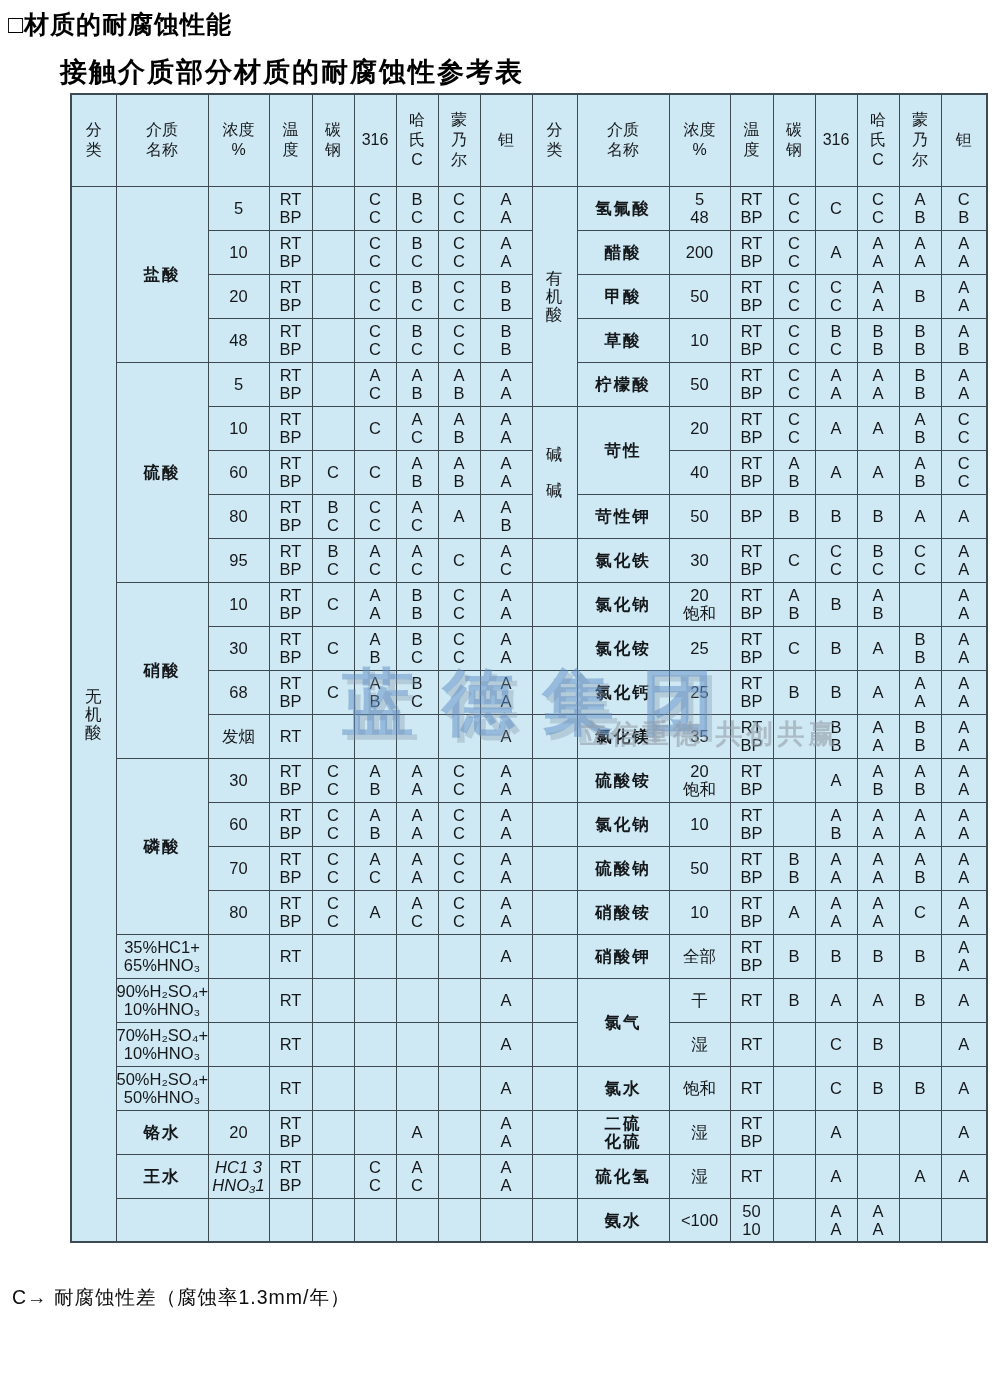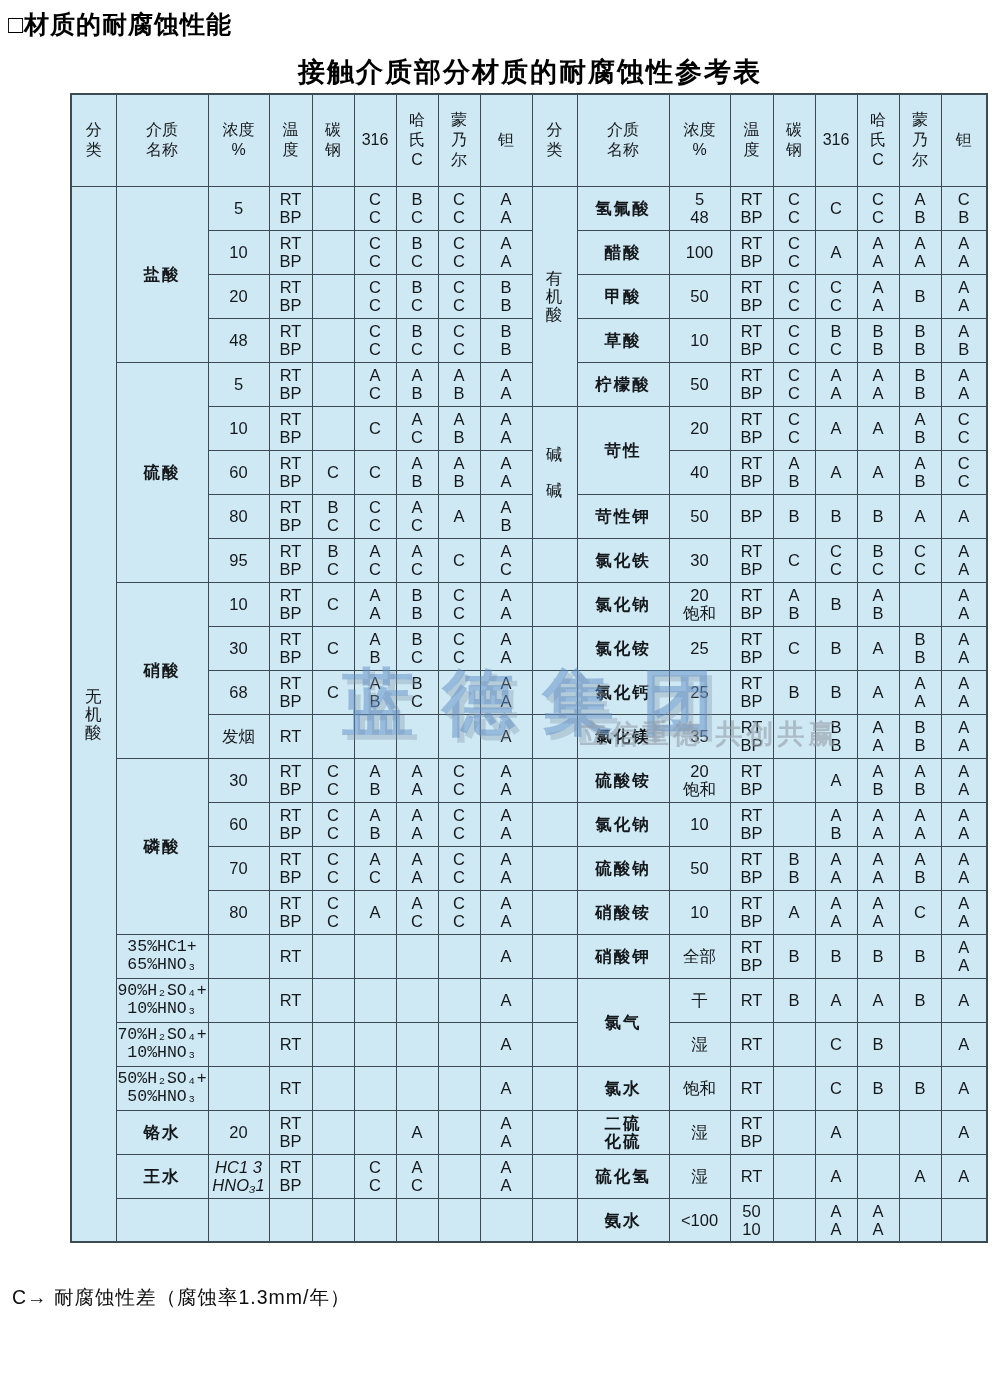--- a/index.html
+++ b/index.html
@@ -6,39 +6,39 @@
   body{
     width:1000px;height:1397px;position:relative;background:#ffffff;
     font-family:"Liberation Sans","DejaVu Sans",sans-serif;color:#111;
     overflow:hidden;
   }
   .heading{
     position:absolute;left:8px;top:8px;font-size:25px;font-weight:bold;
     letter-spacing:1px;color:#000;
   }
   .title{
-    position:absolute;left:60px;top:54px;width:940px;text-align:center;
+    position:absolute;left:60px;top:54px;width:940px;
     font-size:27px;font-weight:bold;letter-spacing:2px;color:#000;
   }
   table.main{
     position:absolute;left:70px;top:93px;width:916px;
     border-collapse:collapse;table-layout:fixed;
     border:2px solid #3e4a52;
   }
   table.main th,table.main td{
     border:1px solid #3e4a52;background:#cfe9f4;
     text-align:center;vertical-align:middle;padding:0;
     white-space:pre-line;font-size:16.5px;line-height:1.1;color:#15181b;
   }
   table.main thead tr{height:92px;}
   table.main tbody tr{height:44px;}
   table.main th{font-weight:400;font-size:16px;line-height:1.25;}
   td.cat{font-size:17px;line-height:1.3;letter-spacing:1px;}
   td.name{font-size:16px;letter-spacing:2px;font-weight:bold;}
-  td.small{font-size:12.5px;text-align:left;padding-left:3px;line-height:1.25;letter-spacing:0;font-family:Liberation Mono, monospace;}
+  td.small{font-size:12.5px;text-align:left;padding-left:3px;line-height:1.25;letter-spacing:0;}
   td.small2{font-size:14px;line-height:1.2;letter-spacing:0;font-style:italic;}
   .watermark{position:absolute;left:0;top:0;width:1000px;height:1397px;pointer-events:none;}
   .wm-lnd{
     position:absolute;left:213px;top:650px;font-size:80px;font-weight:bold;
     font-style:italic;letter-spacing:2px;color:rgba(213,42,52,0.78);
   }
   .wm-company{
     position:absolute;left:342px;top:655px;font-size:72px;font-weight:bold;
     letter-spacing:28px;color:rgba(95,142,196,0.50);
     text-shadow:5px 5px 0 rgba(130,150,168,0.35);
@@ -163,21 +163,21 @@
         <td></td>
         <td>C
 C</td>
         <td>B
 C</td>
         <td>C
 C</td>
         <td>A
 A</td>
         <td class="name">醋酸</td>
-        <td>100</td>
+        <td>200</td>
         <td>RT
 BP</td>
         <td>C
 C</td>
         <td>A</td>
         <td>A
 A</td>
         <td>A
 A</td>
         <td>A

